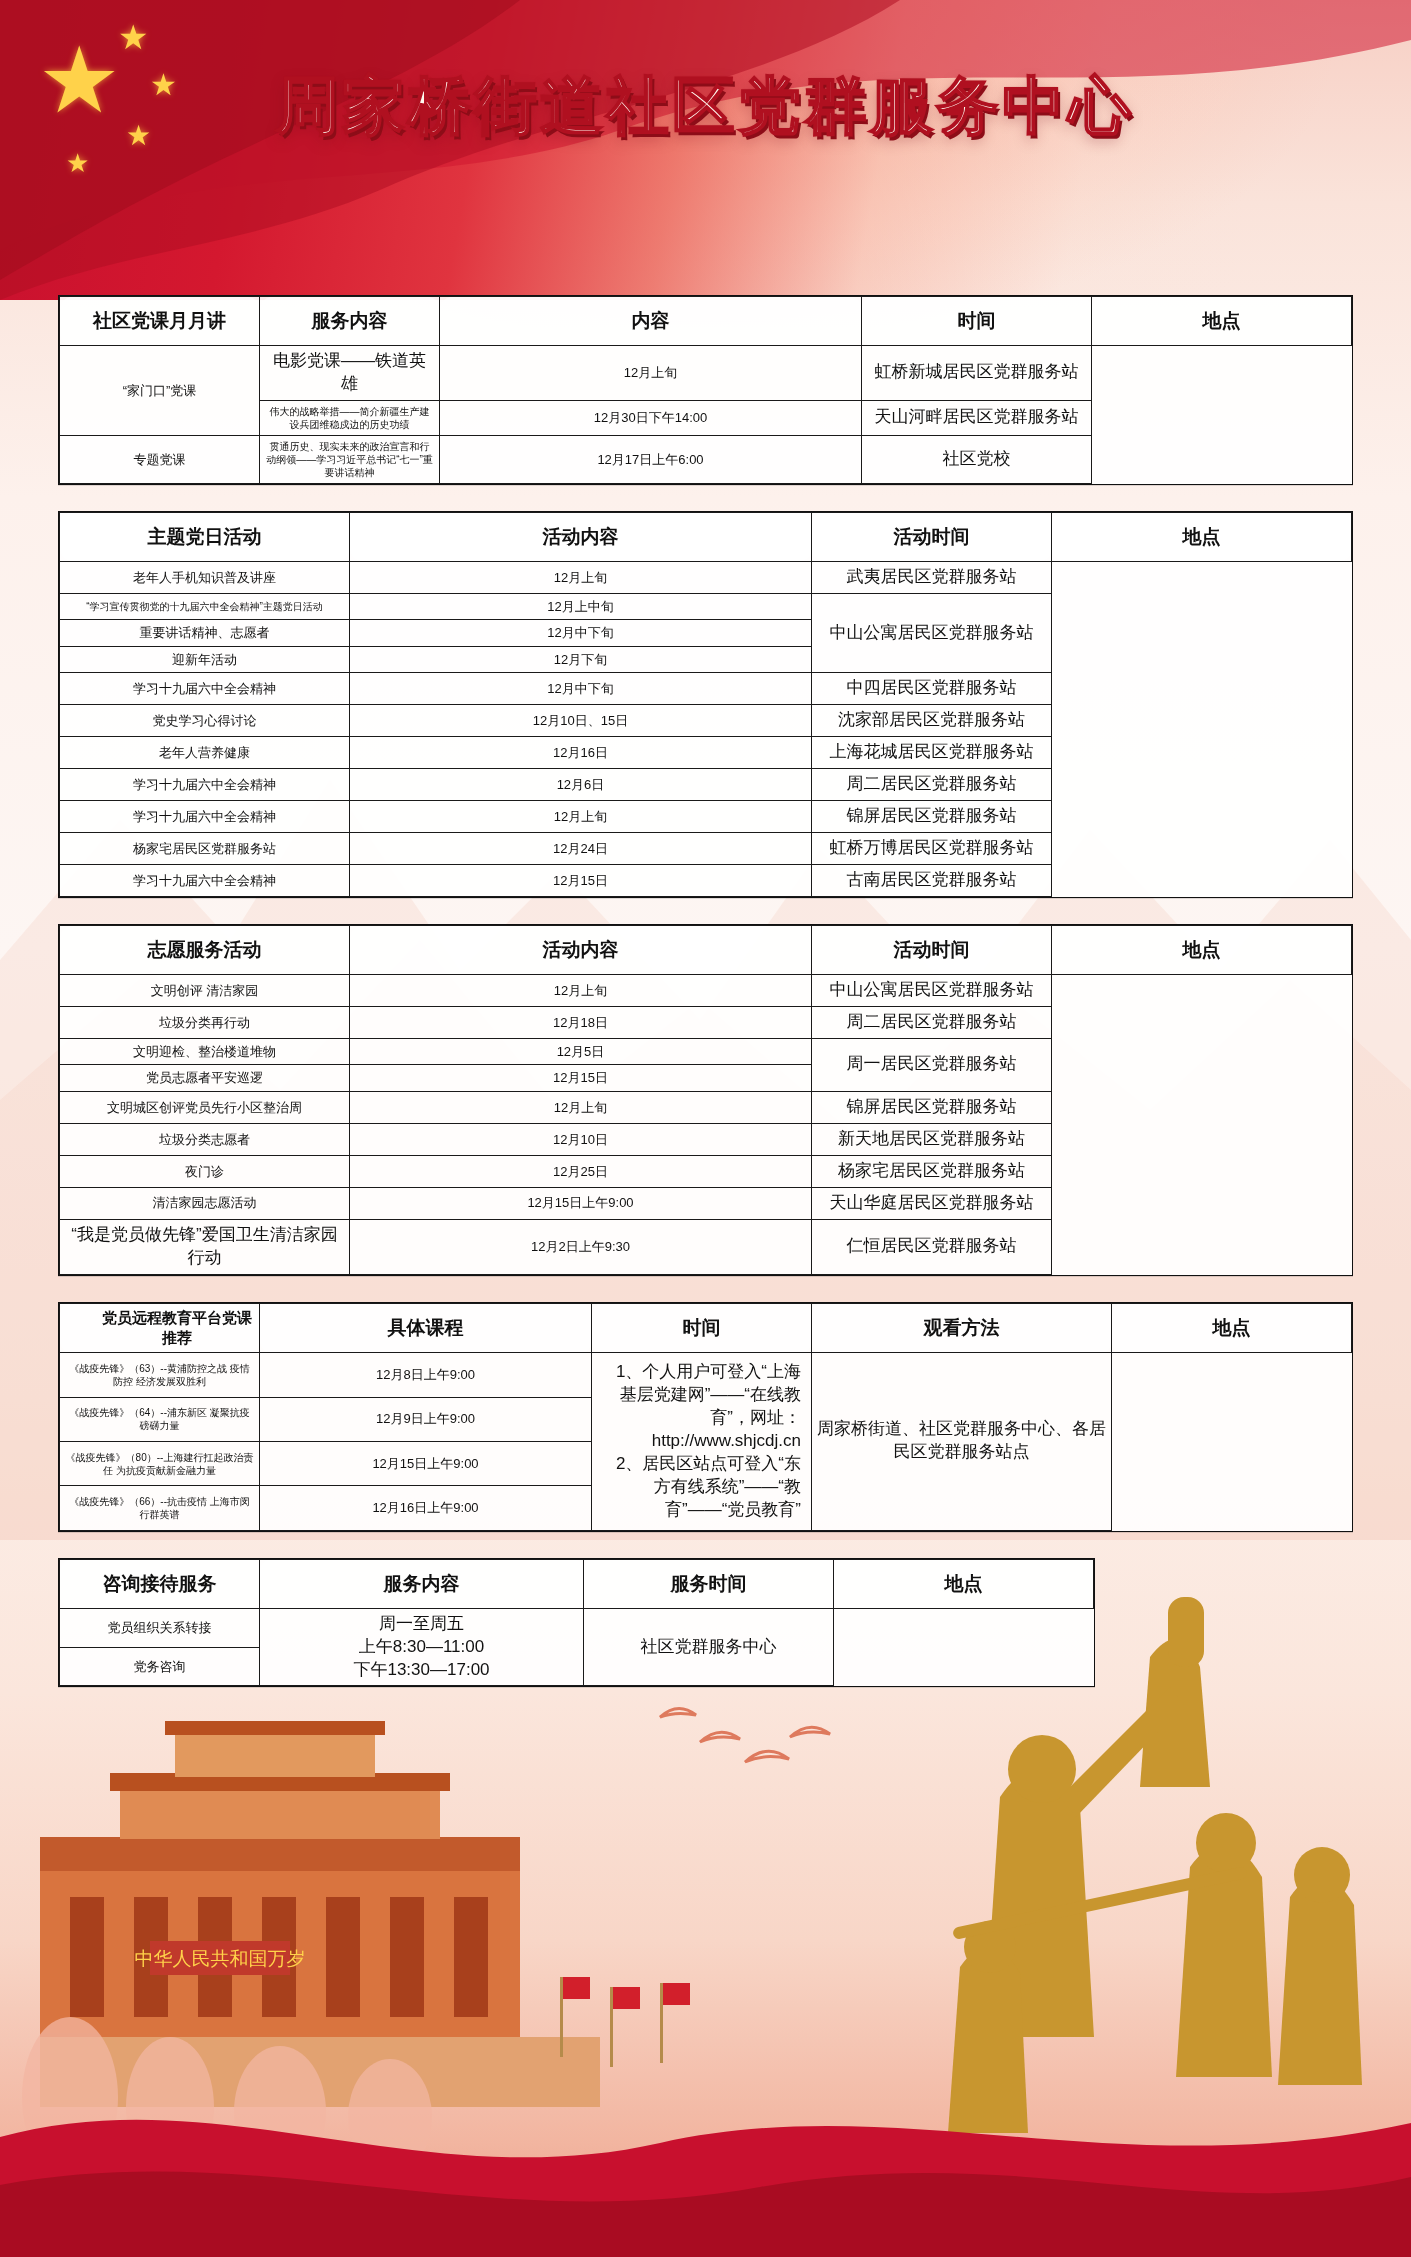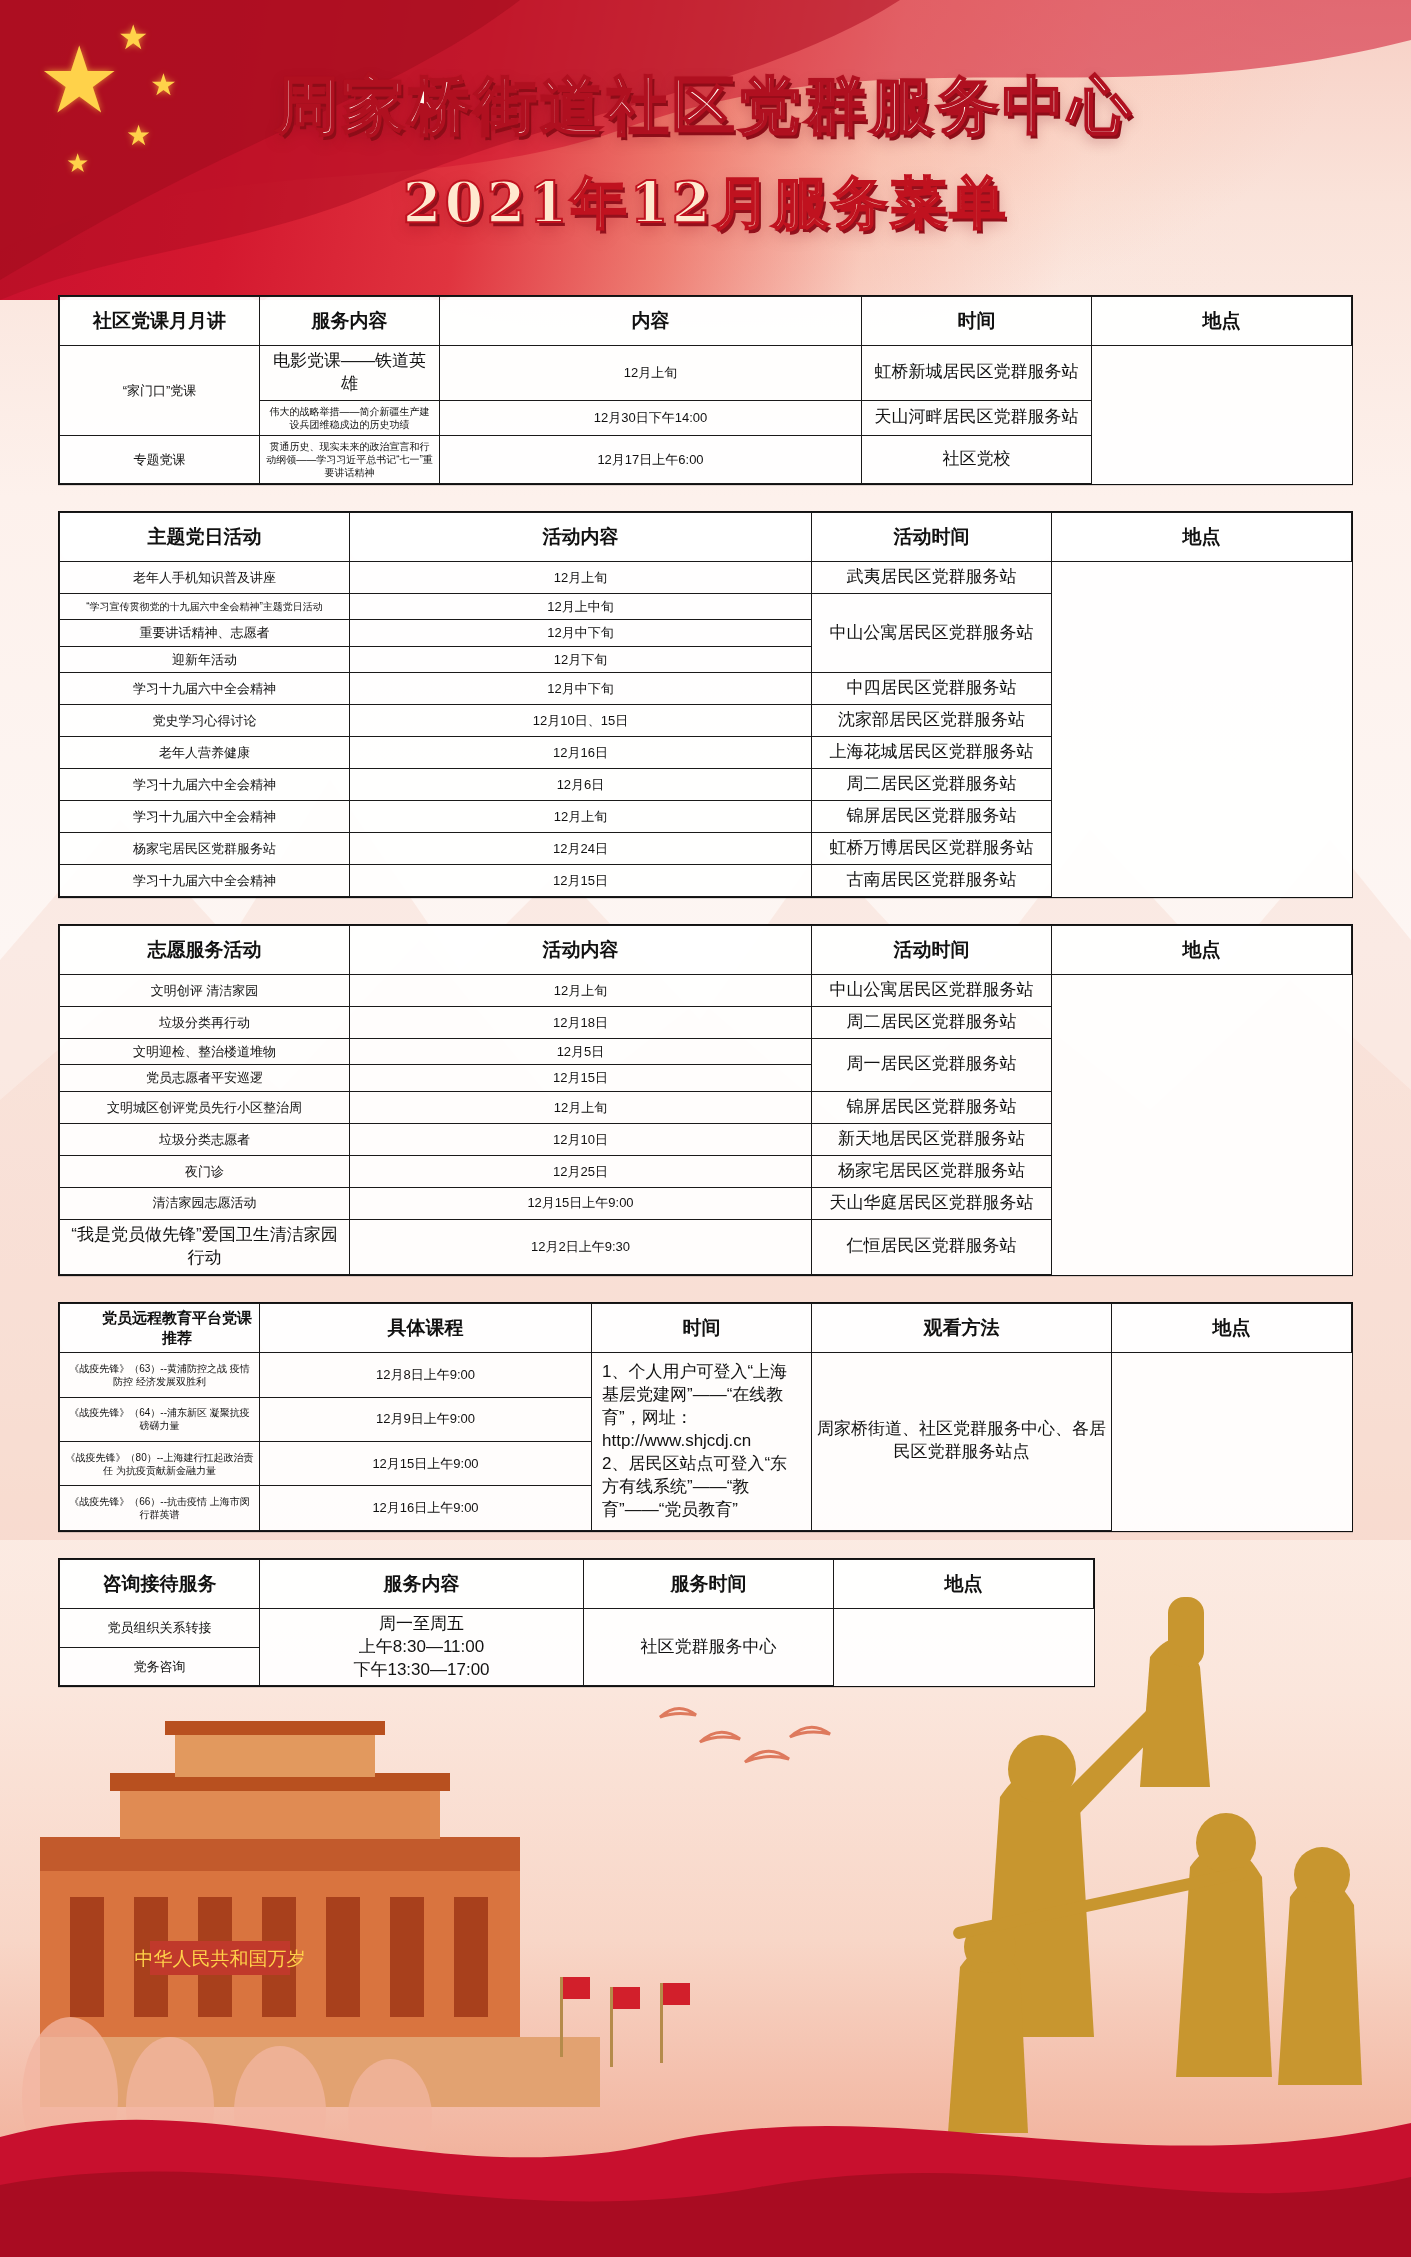--- a/index.html
+++ b/index.html
@@ -154,21 +154,20 @@
   </div>
 
   <span class="star s1">★</span>
   <span class="star s2">★</span>
   <span class="star s3">★</span>
   <span class="star s4">★</span>
   <span class="star s5">★</span>
 
   <div class="title-wrap">
     <div class="title-main">周家桥街道社区党群服务中心</div>
-    <div class="title-sub">2021年12月服务菜单</div>
   </div>
 
   <div class="bottom-art">
     <svg viewBox="0 0 1411 720" preserveAspectRatio="none">
 
       <rect x="0" y="0" width="1411" height="720" fill="none"></rect>
 
       <g fill="none" stroke="#d8603f" stroke-width="3" opacity="0.8">
         <path d="M660,180 q18,-16 36,-2 q-20,-4 -36,2 Z"></path>
         <path d="M700,205 q20,-18 40,-3 q-22,-5 -40,3 Z"></path>
@@ -429,21 +428,21 @@
             <th>具体课程</th>
             <th>时间</th>
             <th>观看方法</th>
             <th>地点</th>
           </tr>
         </thead>
         <tbody>
           <tr>
             <td class="cell-xs">《战疫先锋》（63）--黄浦防控之战 疫情防控 经济发展双胜利</td>
             <td class="cell-time">12月8日上午9:00</td>
-            <td rowspan="4" class="cell-sm nospace" style="text-align:left; padding:8px 10px;">1、个人用户可登入“上海基层党建网”——“在线教育”，网址：http://www.shjcdj.cn
+            <td rowspan="4" class="cell-sm nospace" style="text-align:right; padding:8px 10px;">1、个人用户可登入“上海基层党建网”——“在线教育”，网址：http://www.shjcdj.cn
 2、居民区站点可登入“东方有线系统”——“教育”——“党员教育”</td>
             <td rowspan="4" class="cell-sm">周家桥街道、社区党群服务中心、各居民区党群服务站点</td>
           </tr>
           <tr>
             <td class="cell-xs">《战疫先锋》（64）--浦东新区 凝聚抗疫磅礴力量</td>
             <td class="cell-time">12月9日上午9:00</td>
           </tr>
           <tr>
             <td class="cell-xs">《战疫先锋》（80）--上海建行扛起政治责任 为抗疫贡献新金融力量</td>
             <td class="cell-time">12月15日上午9:00</td>

